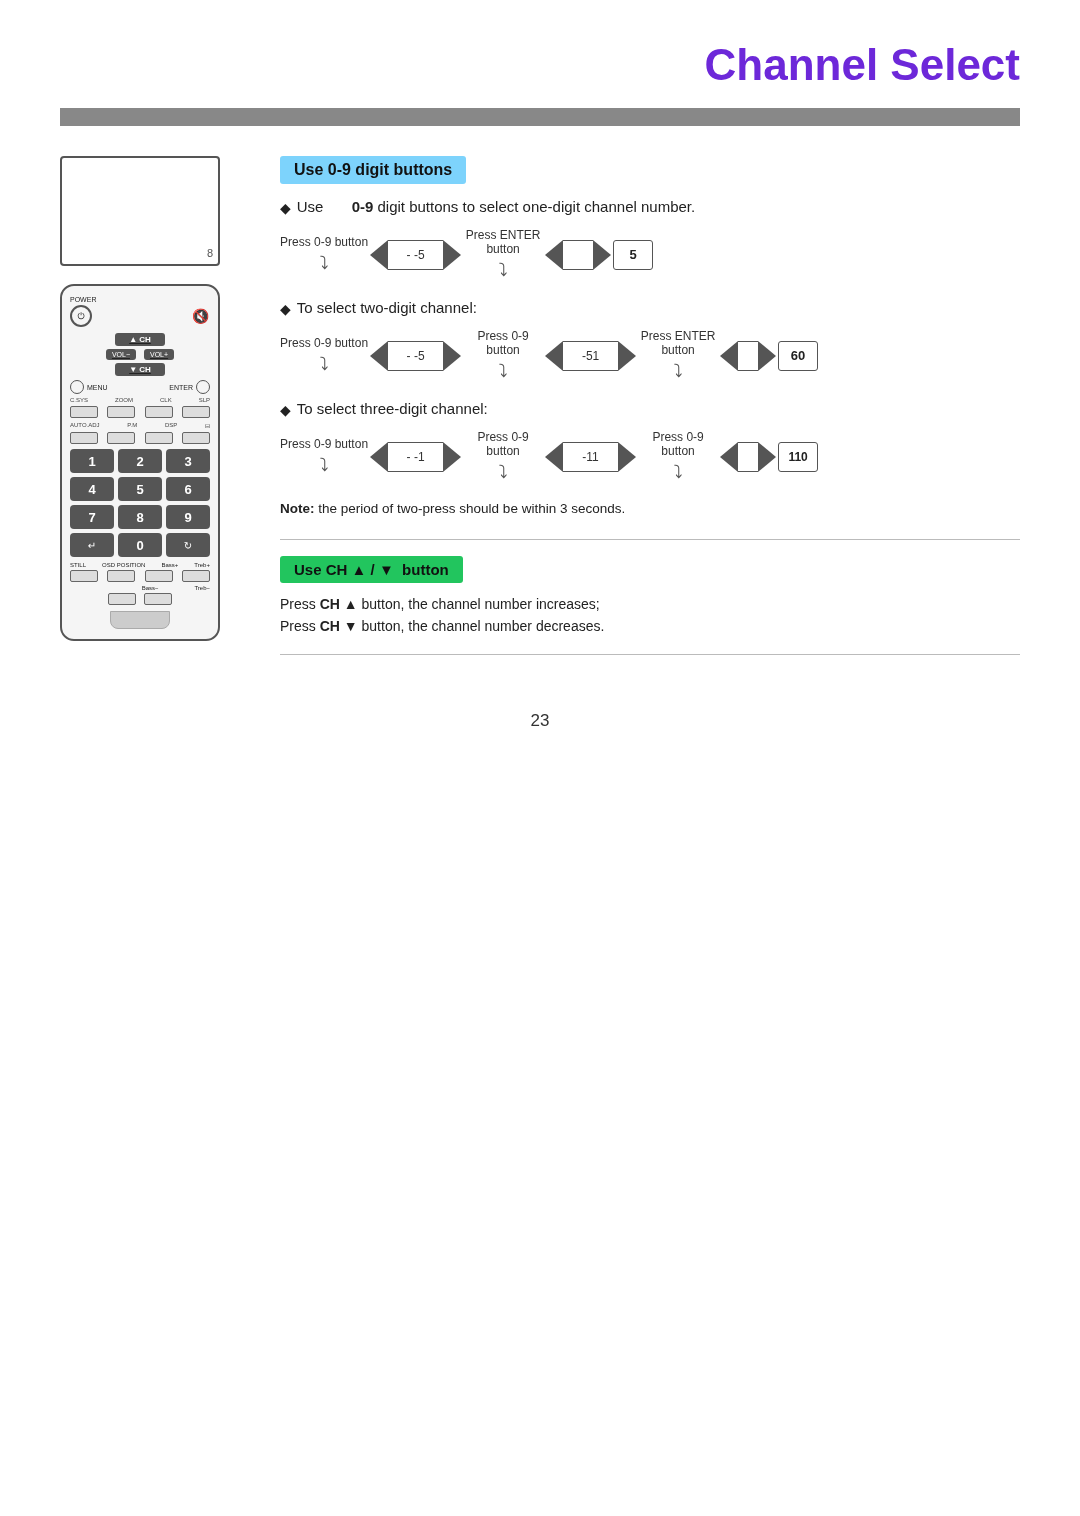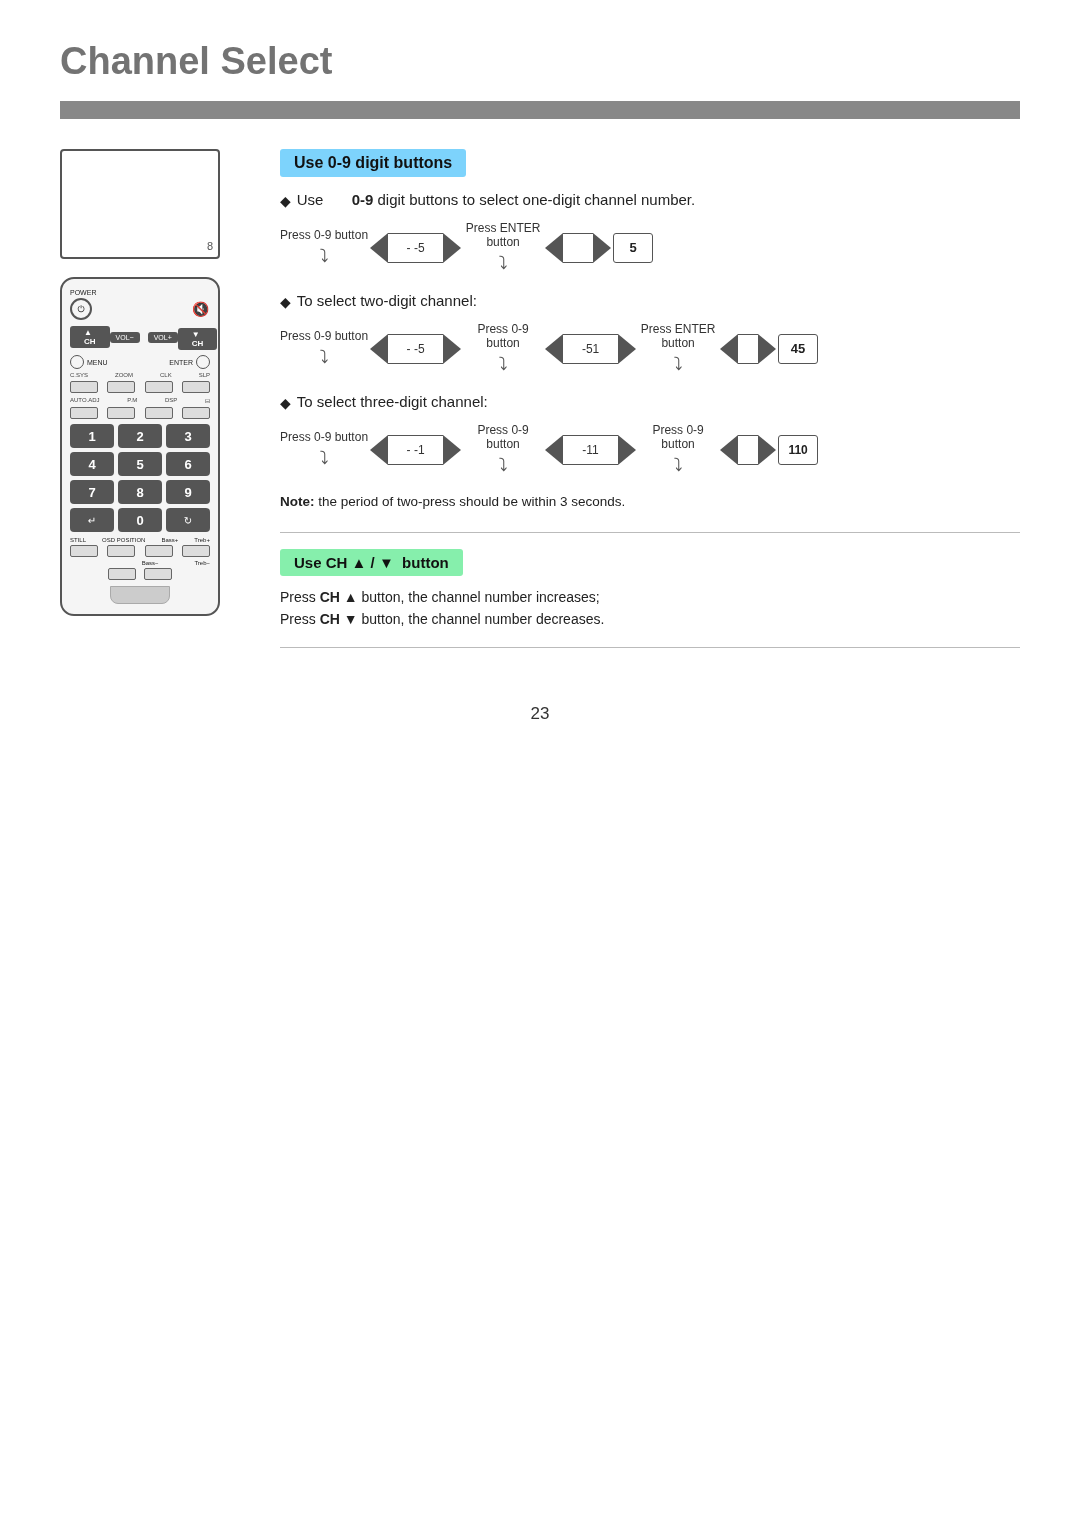--- a/index.html
+++ b/index.html
@@ -5,24 +5,25 @@
     * { box-sizing: border-box; margin: 0; padding: 0; }
     body {
       font-family: Arial, sans-serif;
       background: #fff;
       width: 1080px;
       min-height: 1516px;
       padding: 40px 60px;
       color: #222;
     }
     h1 {
-      font-size: 38px;
+      font-size: 44px;
       font-weight: bold;
       margin-bottom: 18px;
-      color: #737373;
+      color: #6d28d9;
+      text-align: right;
     }
     .top-bar {
       background: #888;
       height: 18px;
       width: 100%;
       margin-bottom: 30px;
     }
     .main-content {
       display: flex;
       gap: 30px;
@@ -72,23 +73,24 @@
     .power-label {
       font-size: 7px;
       text-align: left;
       margin-bottom: 2px;
     }
     .speaker-icon {
       font-size: 14px;
     }
     .ch-nav {
       display: flex;
-      flex-direction: row;
+      flex-direction: column;
       align-items: center;
       margin-bottom: 4px;
+      text-decoration: underline;
     }
     .ch-up {
       background: #555;
       color: #fff;
       border-radius: 3px;
       padding: 2px 14px;
       font-size: 8px;
       font-weight: bold;
       margin-bottom: 3px;
     }
@@ -316,21 +318,21 @@
     .divider {
       border: none;
       border-top: 1px solid #bbb;
       margin: 16px 0;
     }
     .note-text {
       font-size: 13.5px;
       margin-bottom: 23px;
     }
     .use-ch-header {
-      background: #86efac;
+      background: #22c55e;
       color: #111;
       font-weight: bold;
       font-size: 15px;
       padding: 5px 14px;
       border-radius: 3px;
       display: inline-block;
       margin-bottom: 10px;
     }
     .ch-desc {
       font-size: 14px;
@@ -531,21 +533,21 @@
       </div>
       <div class="diag-step">
         <div class="diag-label">Press ENTER<br>button</div>
         <div class="diag-icon">⤵</div>
       </div>
       <div class="arrow-shape">
         <div class="arrow-tail"></div>
         <div class="arrow-body" style="min-width:20px;"></div>
         <div class="arrow-head"></div>
       </div>
-      <div class="result-box" style="font-weight:bold;font-size:13px;">45</div>
+      <div class="result-box" style="font-weight:bold;font-size:13px;">60</div>
     </div>
 
     
     <div class="bullet-point">
       <span class="diamond">◆</span>
       <span>To select three-digit channel:</span>
     </div>
 
     
     <div class="diagram-row">

